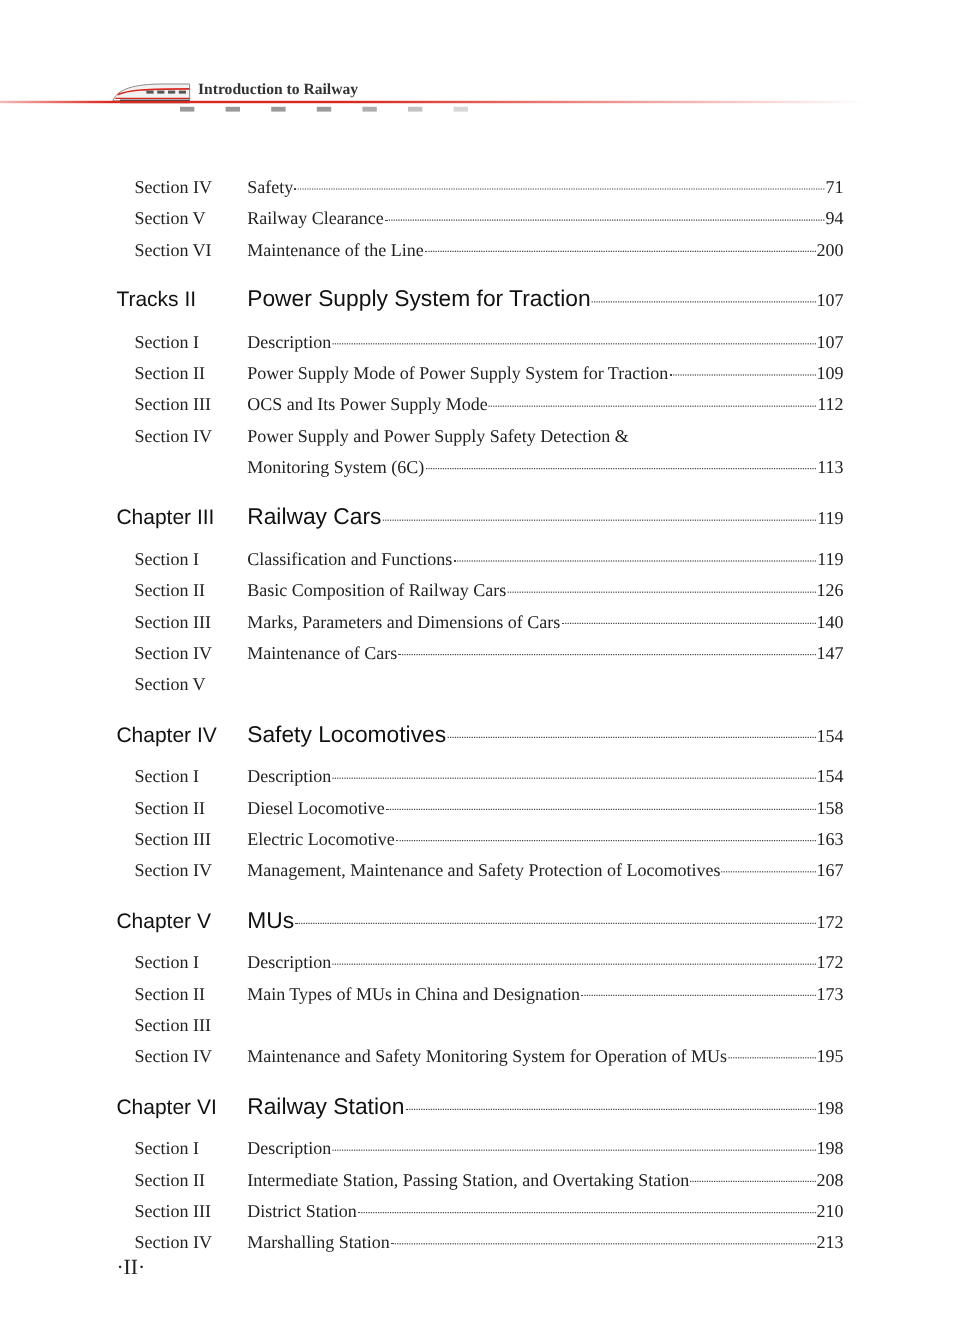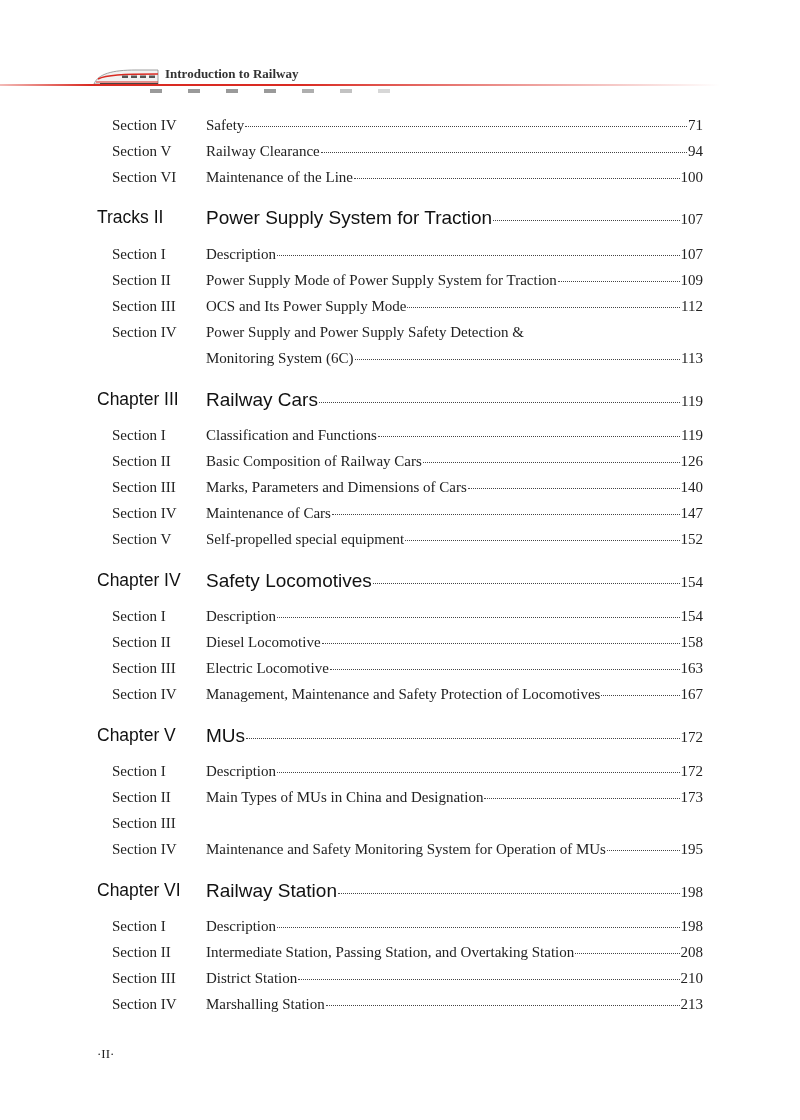--- a/index.html
+++ b/index.html
@@ -10,21 +10,21 @@
     position: absolute; left: 165px; top: 6px;
     font-family: "Liberation Serif", serif; font-weight: bold; font-size: 13px; color: #333;
   }
   .header-line {
     position: absolute; left: 0; top: 24px; width: 800px; height: 2px;
     background: linear-gradient(to right, rgba(220,60,50,0.35) 0px, #d92a22 90px, #d92a22 300px, rgba(217,42,34,0.0) 720px);
   }
   .header-dashes { position: absolute; left: 150px; top: 29px; height: 4px; width: 300px; }
   .header-dashes span { position: absolute; top: 0; width: 12px; height: 4px; background: #9a9a9a; }
   .toc { position: absolute; left: 0; top: 0; width: 800px; }
-  .row { position: absolute; left: 0; width: 660px; height: 24px; }
+  .row { position: absolute; left: 0; width: 660px; height: 24px; margin-top: 32px; }
   .sec-label {
     position: absolute; left: 112px; font-family: "Liberation Serif", serif;
     font-size: 15px; color: #222; white-space: nowrap;
   }
   .entry {
     position: absolute; left: 206px; width: 497px; display: flex; align-items: baseline;
     font-family: "Liberation Serif", serif; font-size: 15px; color: #222;
   }
   .entry .title { white-space: nowrap; }
   .entry .dots {
@@ -33,21 +33,21 @@
   }
   .entry .page { white-space: nowrap; }
   .chap-label {
     position: absolute; left: 97px; font-family: "Liberation Sans", sans-serif;
     font-size: 17.5px; color: #111; white-space: nowrap;
   }
   .chapter .entry .title { font-family: "Liberation Sans", sans-serif; font-size: 19px; color: #111; }
   .chapter .entry { font-size: 15px; }
   .footer {
     position: absolute; left: 97px; top: 1046px;
-    font-family: "Liberation Serif", serif; font-size: 13px; color: #222;
+    font-family: "Liberation Serif", serif; font-size: 18px; color: #222;
   }
 </style>
 </head>
 <body>
 
 <div class="header">
   <svg class="train" width="70" height="22" viewBox="0 0 70 22">
     <path d="M2 18 C 6 8, 20 4, 44 4 L 66 4 L 66 18 Z" fill="#f2f2f2" stroke="#888" stroke-width="0.8"></path>
     <path d="M6 13 C 14 9, 30 8, 66 8" fill="none" stroke="#d92a22" stroke-width="1.4"></path>
     <rect x="30" y="9.5" width="6" height="2.5" fill="#555"></rect>
@@ -85,21 +85,21 @@
         <span class="title">Railway Clearance</span>
         <span class="dots"></span>
         <span class="page">94</span>
       </div>
     </div>
     <div class="row" style="top: 169px;">
       <span class="sec-label">Section VI</span>
       <div class="entry">
         <span class="title">Maintenance of the Line</span>
         <span class="dots"></span>
-        <span class="page">100</span>
+        <span class="page">200</span>
       </div>
     </div>
     <div class="row chapter" style="top: 207px;">
       <span class="chap-label">Tracks II</span>
       <div class="entry">
         <span class="title">Power Supply System for Traction</span>
         <span class="dots"></span>
         <span class="page">107</span>
       </div>
     </div>
@@ -175,25 +175,20 @@
     <div class="row" style="top: 505px;">
       <span class="sec-label">Section IV</span>
       <div class="entry">
         <span class="title">Maintenance of Cars</span>
         <span class="dots"></span>
         <span class="page">147</span>
       </div>
     </div>
     <div class="row" style="top: 531px;">
       <span class="sec-label">Section V</span>
-      <div class="entry">
-        <span class="title">Self-propelled special equipment</span>
-        <span class="dots"></span>
-        <span class="page">152</span>
-      </div>
     </div>
     <div class="row chapter" style="top: 570px;">
       <span class="chap-label">Chapter IV</span>
       <div class="entry">
         <span class="title">Safety Locomotives</span>
         <span class="dots"></span>
         <span class="page">154</span>
       </div>
     </div>
     <div class="row" style="top: 608px;">

